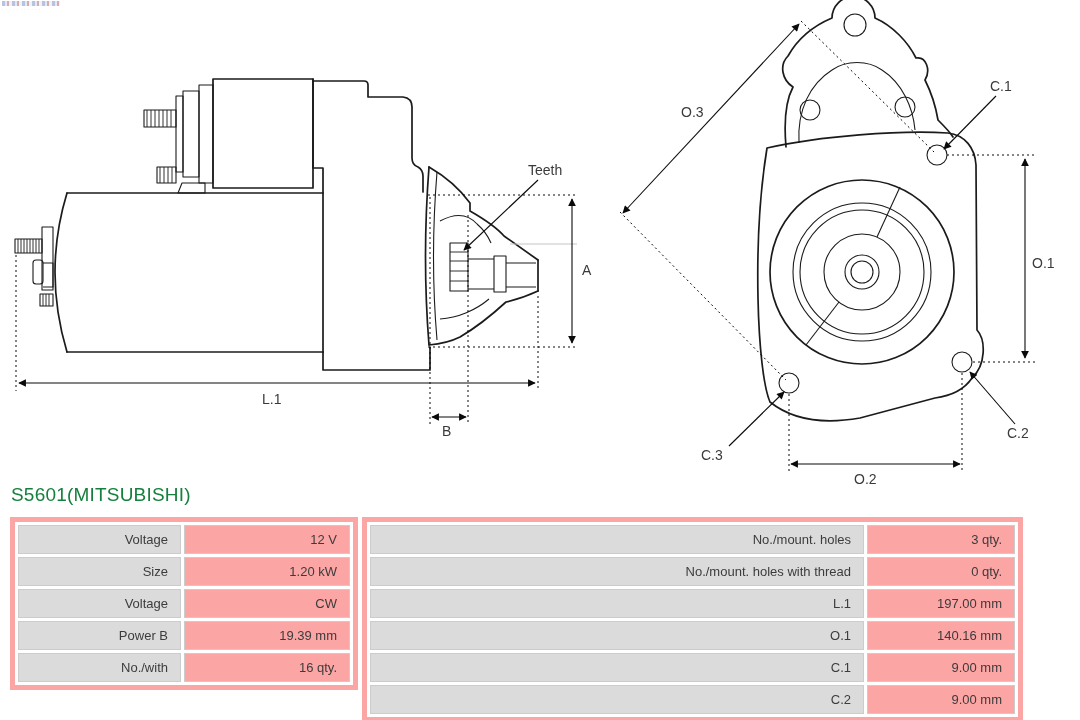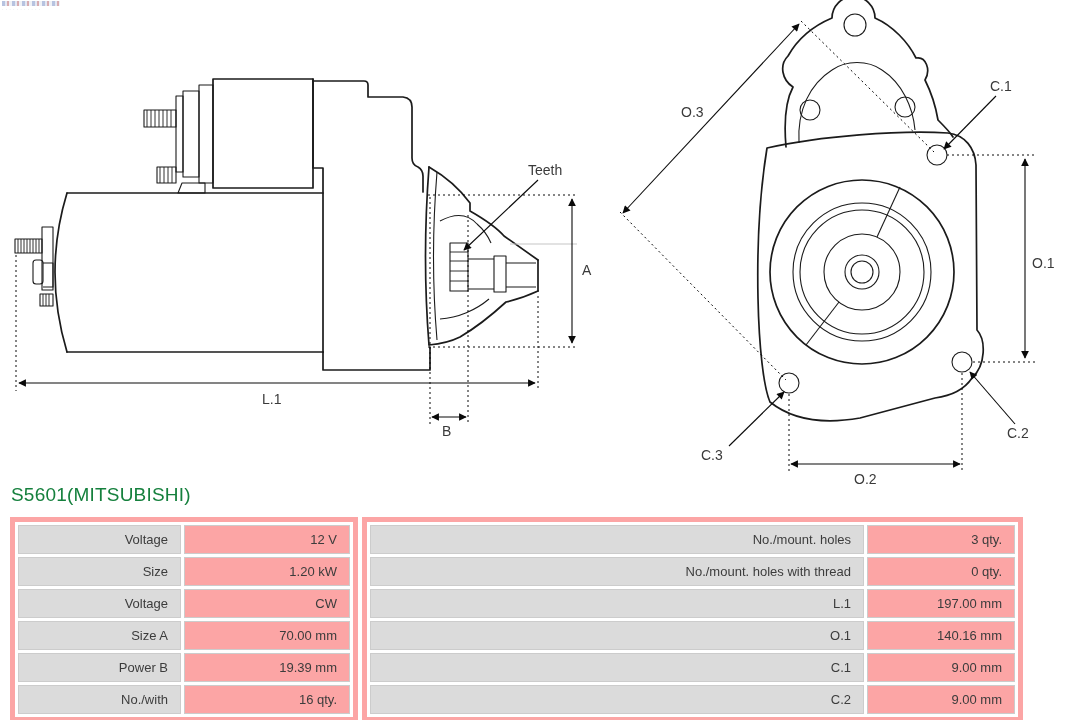--- a/index.html
+++ b/index.html
@@ -237,24 +237,20 @@
       </tr>
       <tr>
         <td class="lab">Size</td>
         <td class="val">1.20 kW</td>
       </tr>
       <tr>
         <td class="lab">Voltage</td>
         <td class="val">CW</td>
       </tr>
       <tr>
-        <td class="lab">Size A</td>
-        <td class="val">70.00 mm</td>
-      </tr>
-      <tr>
         <td class="lab">Power B</td>
         <td class="val">19.39 mm</td>
       </tr>
       <tr>
         <td class="lab">No./with</td>
         <td class="val">16 qty.</td>
       </tr>
     </tbody>
   </table>
 

